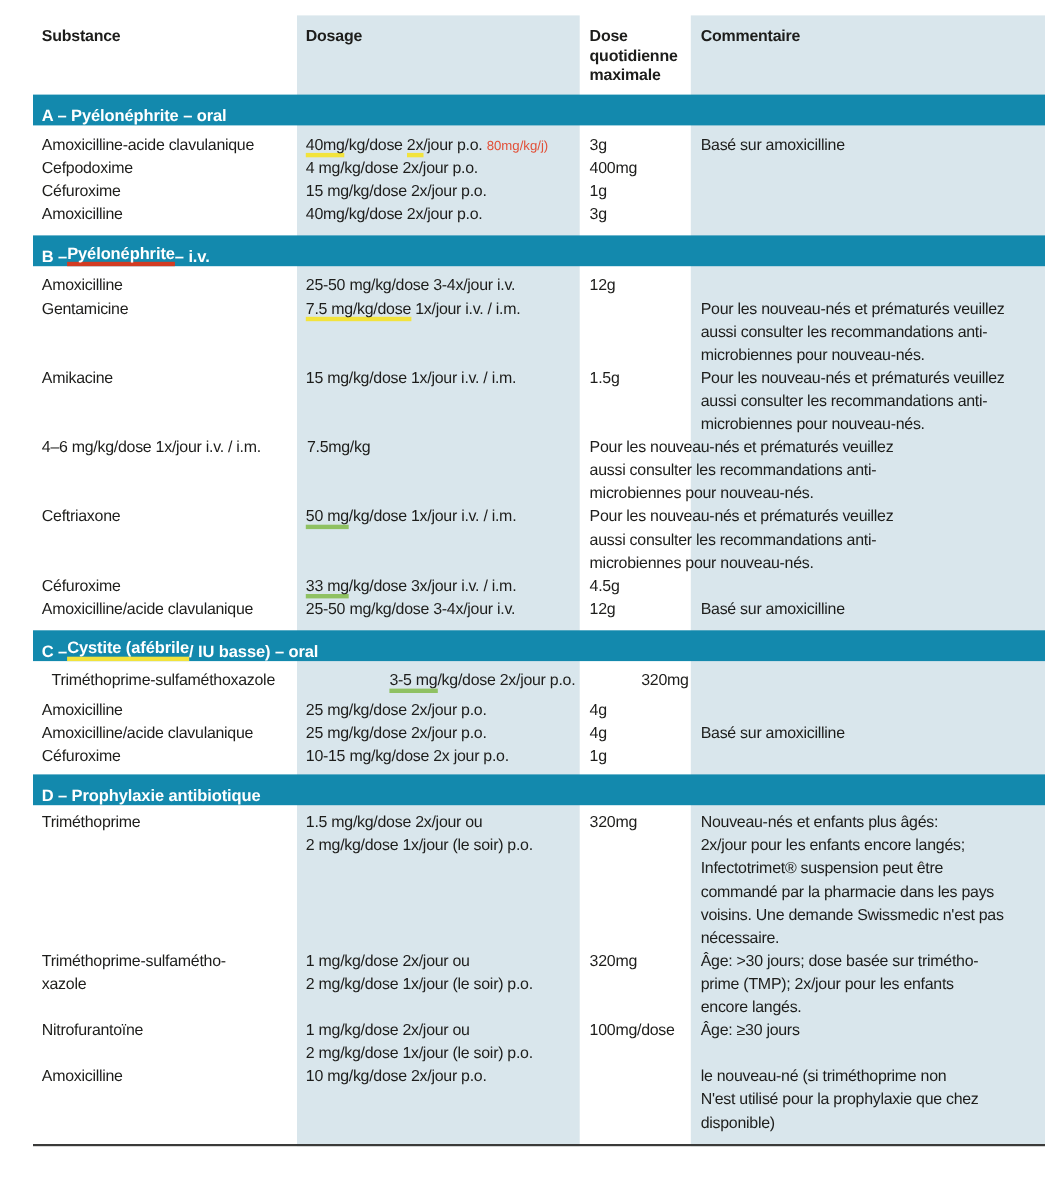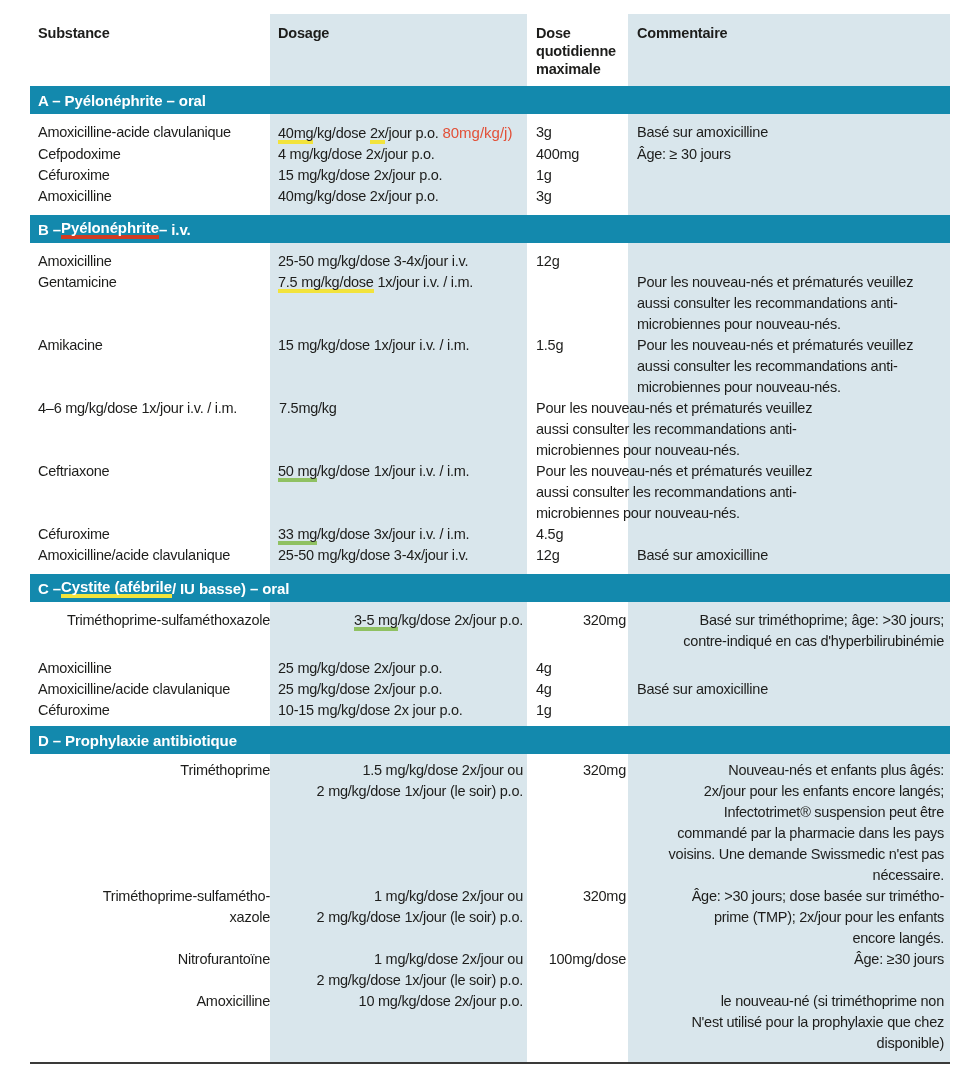--- a/index.html
+++ b/index.html
@@ -12,39 +12,39 @@
   .stripe{position:absolute;top:0;bottom:0;background:#d9e6ec;z-index:0;}
   .stripe.s-dosage{left:240px;width:257px;}
   .stripe.s-comment{left:598px;width:322px;}
   .content{position:relative;z-index:1;}
   .grid{display:grid;grid-template-columns:240px 257px 101px 322px;}
   .hdr{height:72px;}
   .hdr .cell{font-weight:700;font-size:14.5px;line-height:18px;padding-top:10px;letter-spacing:-0.2px;}
   .band{
     height:28px;background:#1389ad;color:#ffffff;
     font-weight:700;font-size:15px;letter-spacing:-0.1px;
-    display:flex;align-items:center;padding-left:8px;box-sizing:border-box;
+    display:flex;align-items:flex-end;padding-left:8px;box-sizing:border-box;
   }
   .sec-body{padding:8px 0;}
   .body-c{padding:8px 0 5px;}
-  .body-d{padding:6px 0 8px;text-align:right;}
+  .body-d{padding:6px 0 8px;}
   .row .cell{font-size:14.5px;line-height:21px;letter-spacing:-0.25px;}
   .cell{box-sizing:border-box;}
-  .c-sub{padding-left:8px;padding-right:0;}
+  .c-sub{padding-left:8px;padding-right:20px;}
   .c-dos{padding-left:8px;padding-right:4px;}
   .c-max{padding-left:9px;padding-right:2px;}
   .c-com{padding-left:9px;padding-right:6px;}
   .line{white-space:nowrap;}
   .gap6{margin-bottom:6px;text-align:right;}
   
   .u{padding-bottom:3px;background-repeat:no-repeat;background-position:left bottom;background-size:100% 4.5px;}
   .u-yellow{background-image:linear-gradient(#f2e33c,#f2e33c);}
   .u-green{background-image:linear-gradient(#8fc162,#8fc162);}
   .u-red{background-image:linear-gradient(#d23b22,#d23b22);}
-  .c-red{color:#e25038;font-size:15px;letter-spacing:0;}
+  .c-red{color:#e25038;font-size:12px;letter-spacing:0;}
   .bottom-rule{border-top:2.5px solid #3a3a39;height:0;}
 </style>
 </head>
 <body>
 
 <div class="table-wrap">
   <div class="stripe s-dosage"></div>
   <div class="stripe s-comment"></div>
 
   <div class="content">
@@ -73,23 +73,20 @@
           </div>
       </div>
       <div class="grid row">
         <div class="cell c-sub">
             <div class="line">Cefpodoxime</div>
           </div>
         <div class="cell c-dos">
             <div class="line"><span>4 mg/kg/dose 2x/jour p.o.</span></div>
           </div>
         <div class="cell c-max line">400mg</div>
-        <div class="cell c-com">
-            <div class="line">Âge: ≥ 30 jours</div>
-          </div>
       </div>
       <div class="grid row">
         <div class="cell c-sub">
             <div class="line">Céfuroxime</div>
           </div>
         <div class="cell c-dos">
             <div class="line"><span>15 mg/kg/dose 2x/jour p.o.</span></div>
           </div>
         <div class="cell c-max line">1g</div>
         <div class="cell c-com"></div>
@@ -205,24 +202,20 @@
       </div>
     <div class="sec-body body-c">
       <div class="grid row gap6">
         <div class="cell c-sub">
             <div class="line">Triméthoprime-sulfaméthoxazole</div>
           </div>
         <div class="cell c-dos">
             <div class="line"><span class="u u-green">3-5 mg</span><span>/kg/dose 2x/jour p.o.</span></div>
           </div>
         <div class="cell c-max line">320mg</div>
-        <div class="cell c-com">
-            <div class="line">Basé sur triméthoprime; âge: &gt;30 jours;</div>
-            <div class="line">contre-indiqué en cas d'hyperbilirubinémie</div>
-          </div>
       </div>
       <div class="grid row">
         <div class="cell c-sub">
             <div class="line">Amoxicilline</div>
           </div>
         <div class="cell c-dos">
             <div class="line"><span>25 mg/kg/dose 2x/jour p.o.</span></div>
           </div>
         <div class="cell c-max line">4g</div>
         <div class="cell c-com"></div>

